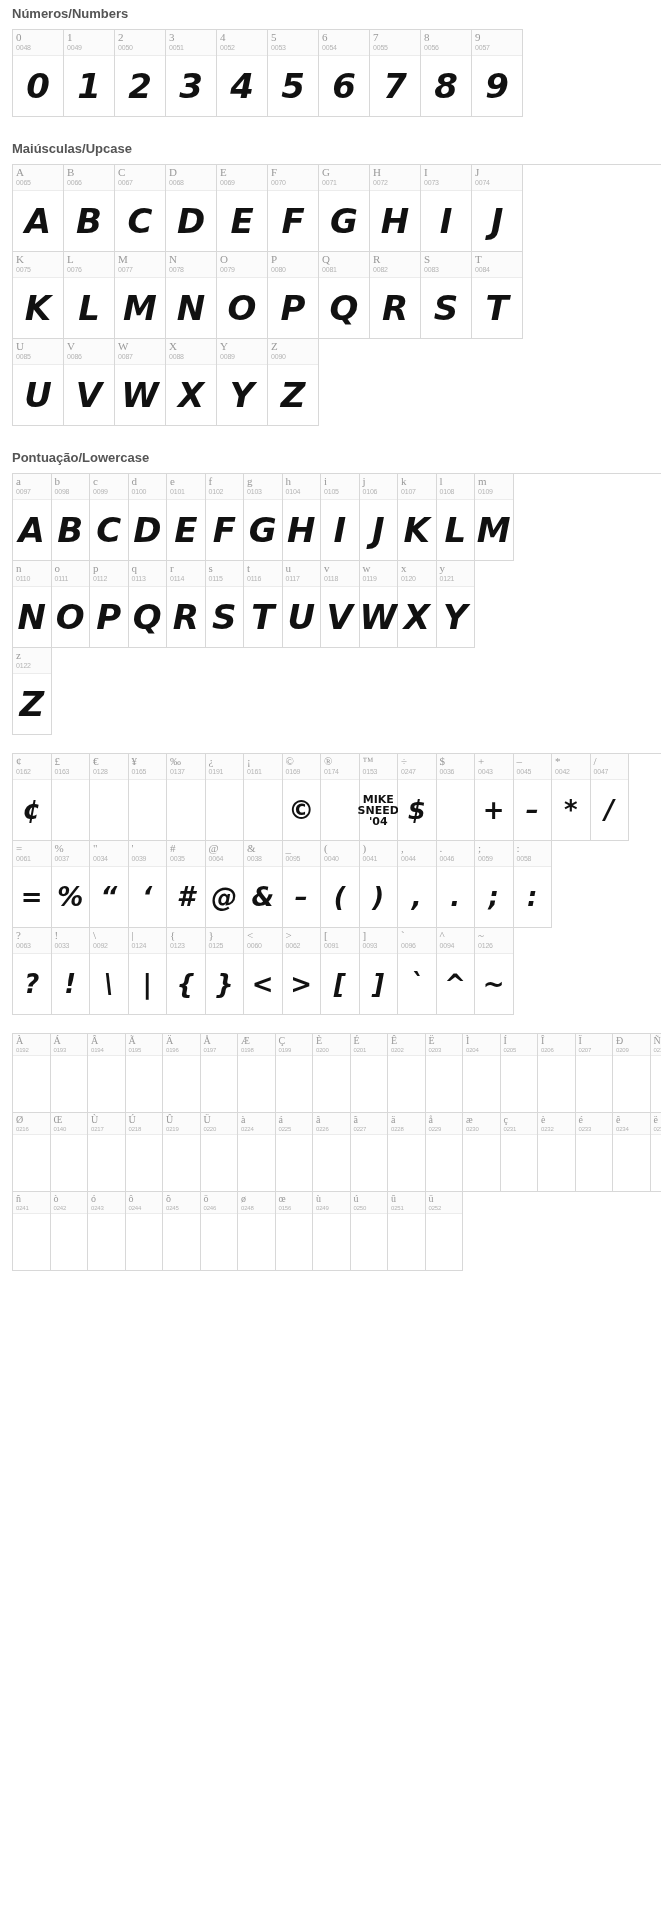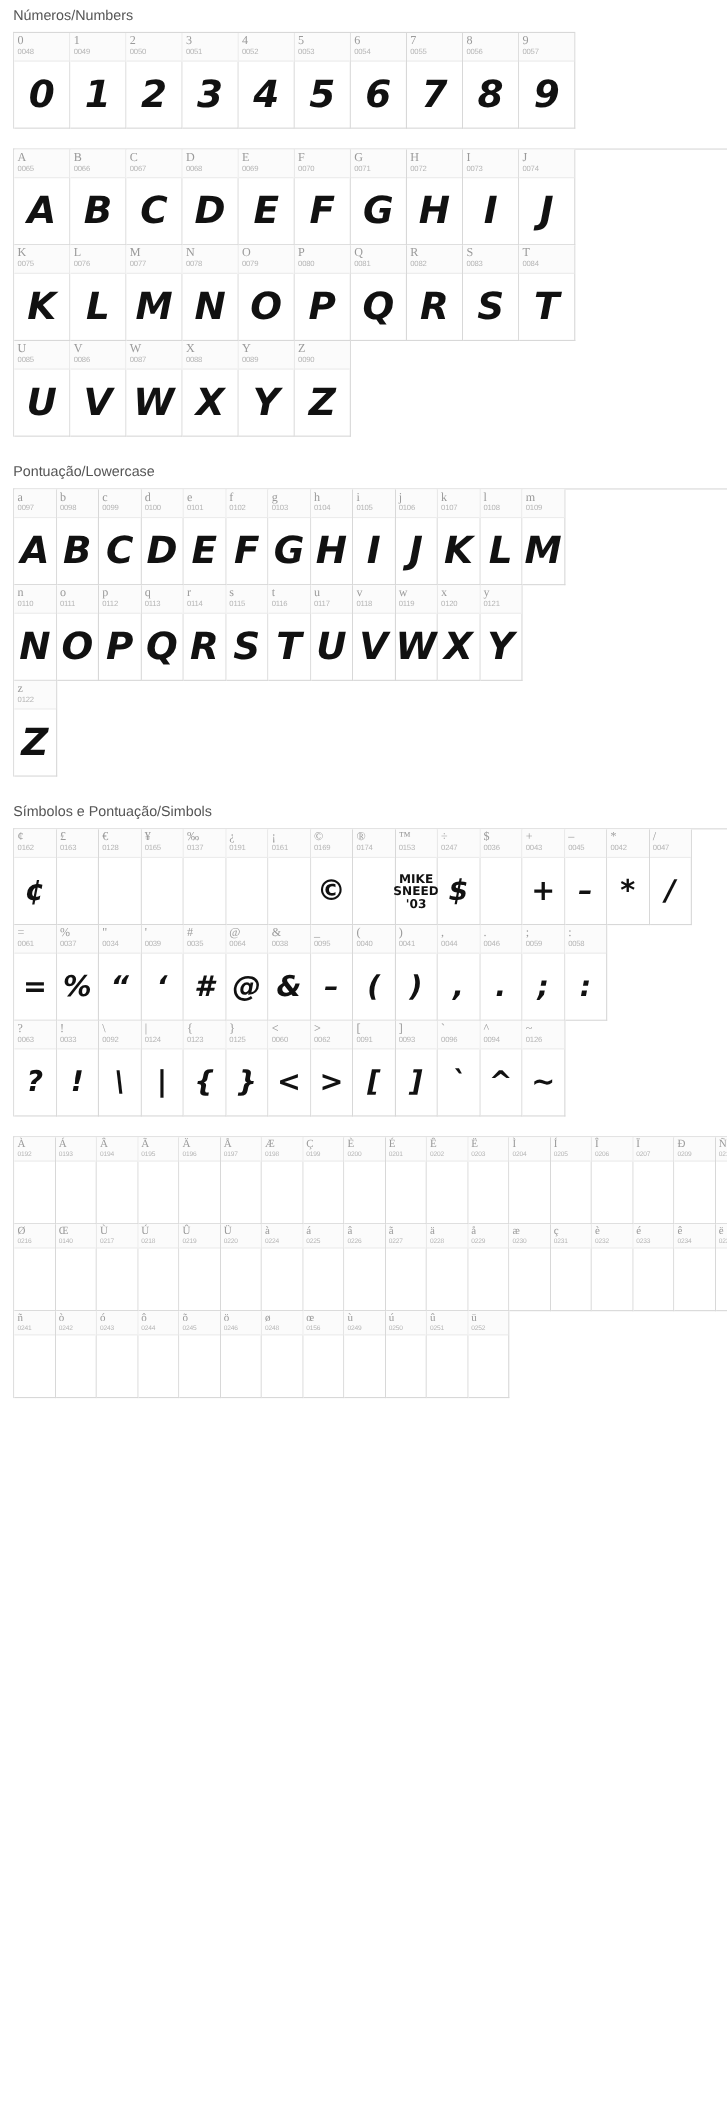--- a/index.html
+++ b/index.html
@@ -18,20 +18,21 @@
     padding: 0 0 20px 0;
   }
   .section {
     margin: 0 0 18px 0;
   }
   .section-title {
     font-size: 13px;
     color: #555555;
     padding: 6px 0 8px 12px;
     font-family: "Liberation Sans", sans-serif;
+    font-weight: bold;
   }
   .grid {
     margin-left: 12px;
     display: flex;
     flex-wrap: wrap;
     border-left: 1px solid #d8d8d8;
     border-top: 1px solid #d8d8d8;
     width: fit-content;
   }
   .row {
@@ -189,20 +190,21 @@
             <div class="meta">
               <div class="ch">9</div>
               <div class="code">0057</div>
             </div>
             <div class="glyph">9</div>
           </div>
         </div>
       </div>
     </div>
     <div class="section">
+      <div class="section-title">Maiúsculas/Upcase</div>
       <div class="grid">
         <div class="row">
           <div class="cell" style="width: 51px;">
             <div class="meta">
               <div class="ch">A</div>
               <div class="code">0065</div>
             </div>
             <div class="glyph">A</div>
           </div>
           <div class="cell" style="width: 51px;">
@@ -574,21 +576,20 @@
             <div class="meta">
               <div class="ch">z</div>
               <div class="code">0122</div>
             </div>
             <div class="glyph">Z</div>
           </div>
         </div>
       </div>
     </div>
     <div class="section">
-      <div class="section-title">Símbolos e Pontuação/Simbols</div>
       <div class="grid">
         <div class="row">
           <div class="cell" style="width: 38.5px;">
             <div class="meta">
               <div class="ch">¢</div>
               <div class="code">0162</div>
             </div>
             <div class="glyph small">¢</div>
           </div>
           <div class="cell empty" style="width: 38.5px;">
@@ -645,21 +646,21 @@
               <div class="ch">®</div>
               <div class="code">0174</div>
             </div>
             <div class="glyph small"></div>
           </div>
           <div class="cell" style="width: 38.5px;">
             <div class="meta">
               <div class="ch">™</div>
               <div class="code">0153</div>
             </div>
-            <div class="glyph tiny">MIKE SNEED '03</div>
+            <div class="glyph tiny">MIKE SNEED '04</div>
           </div>
           <div class="cell" style="width: 38.5px;">
             <div class="meta">
               <div class="ch">÷</div>
               <div class="code">0247</div>
             </div>
             <div class="glyph small">$</div>
           </div>
           <div class="cell empty" style="width: 38.5px;">
             <div class="meta">

